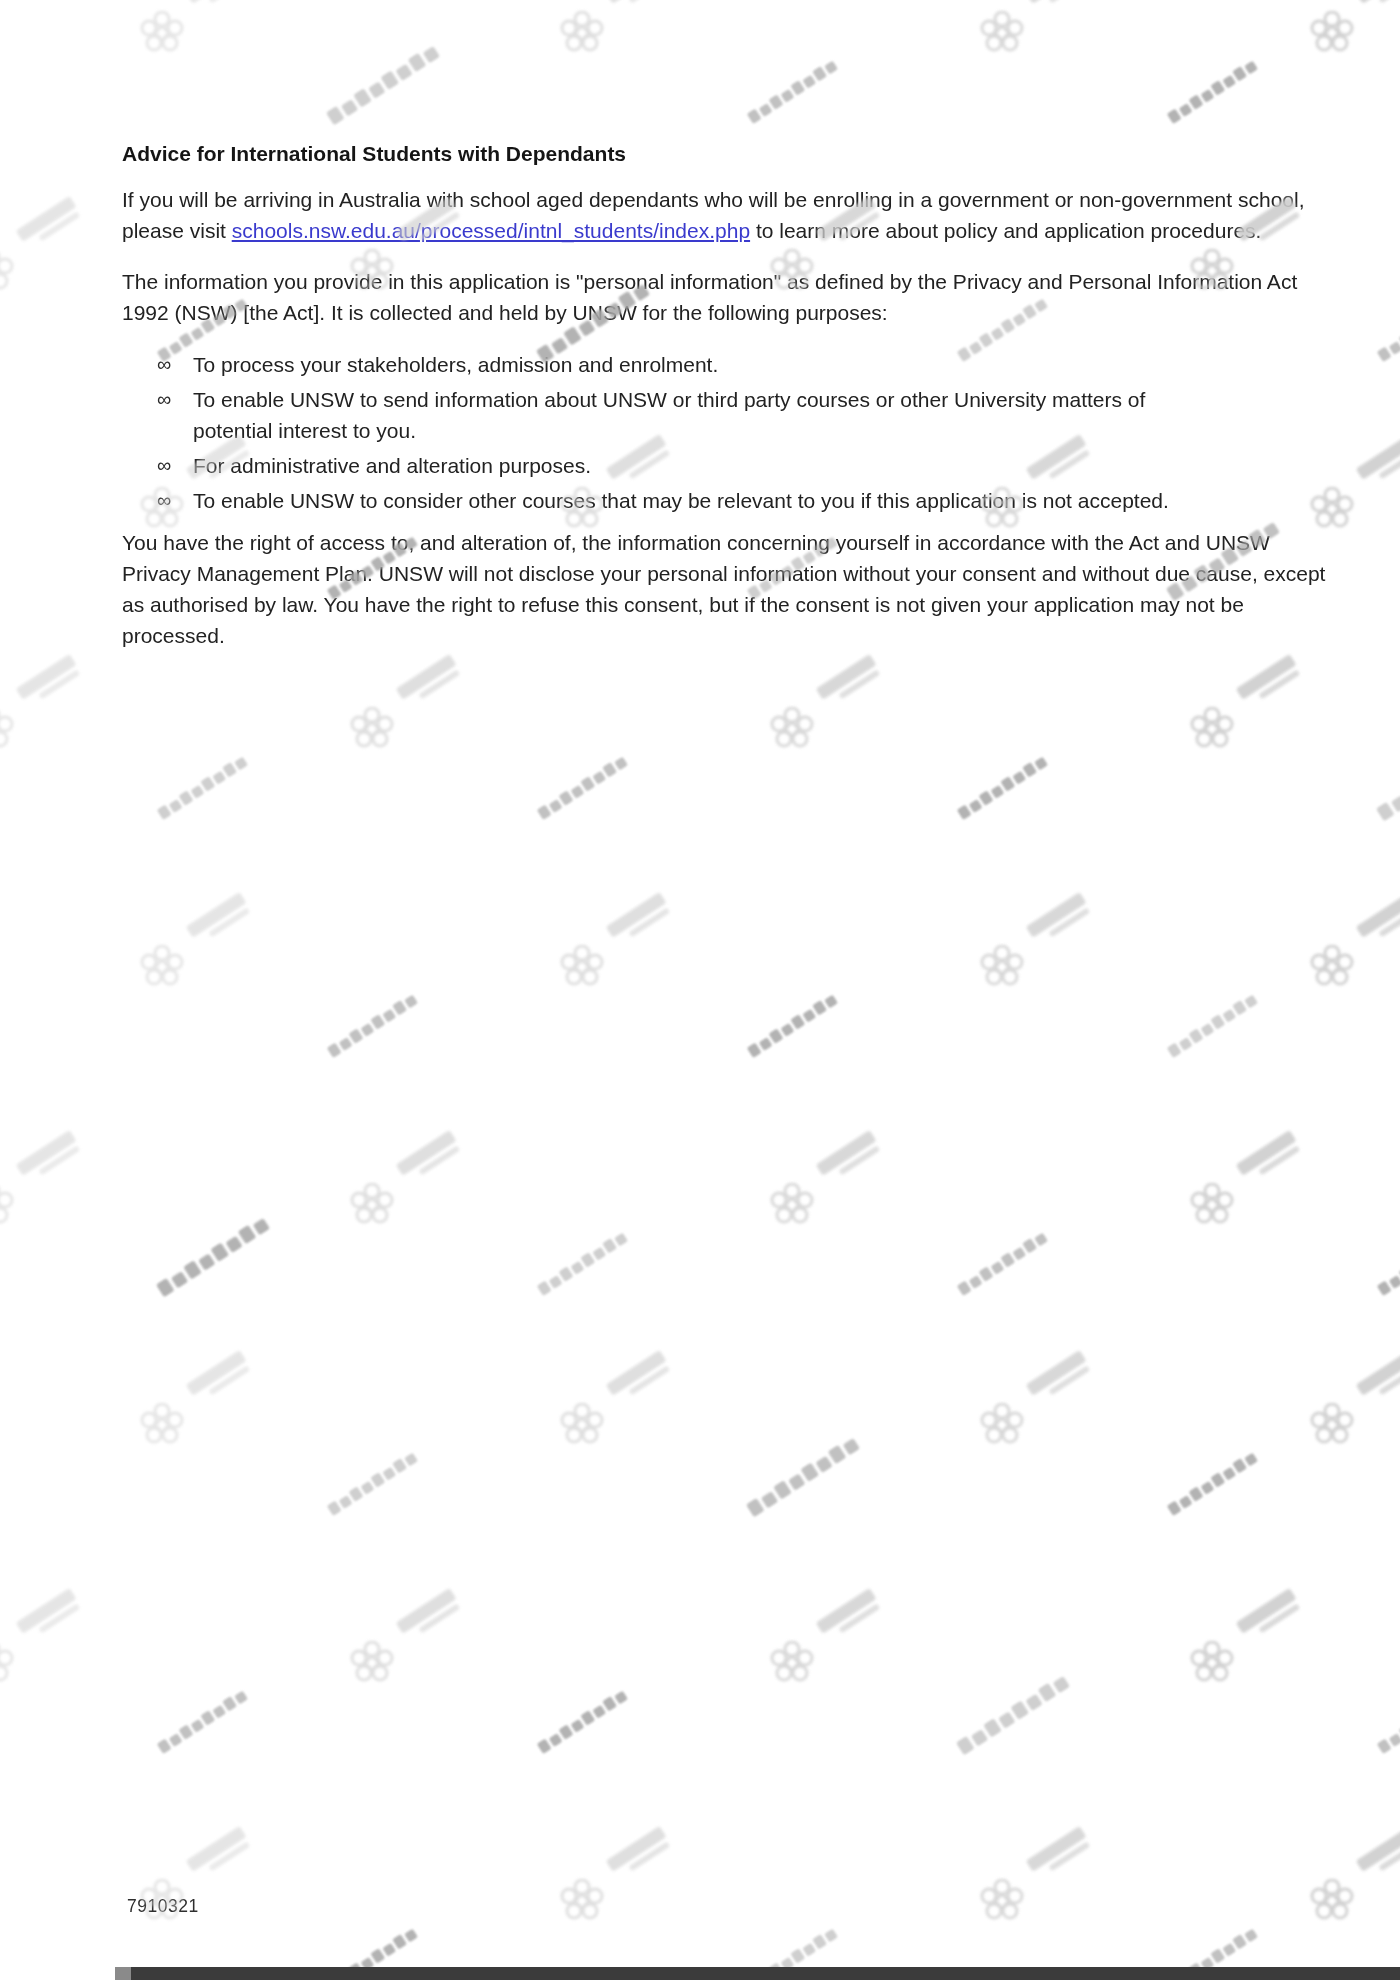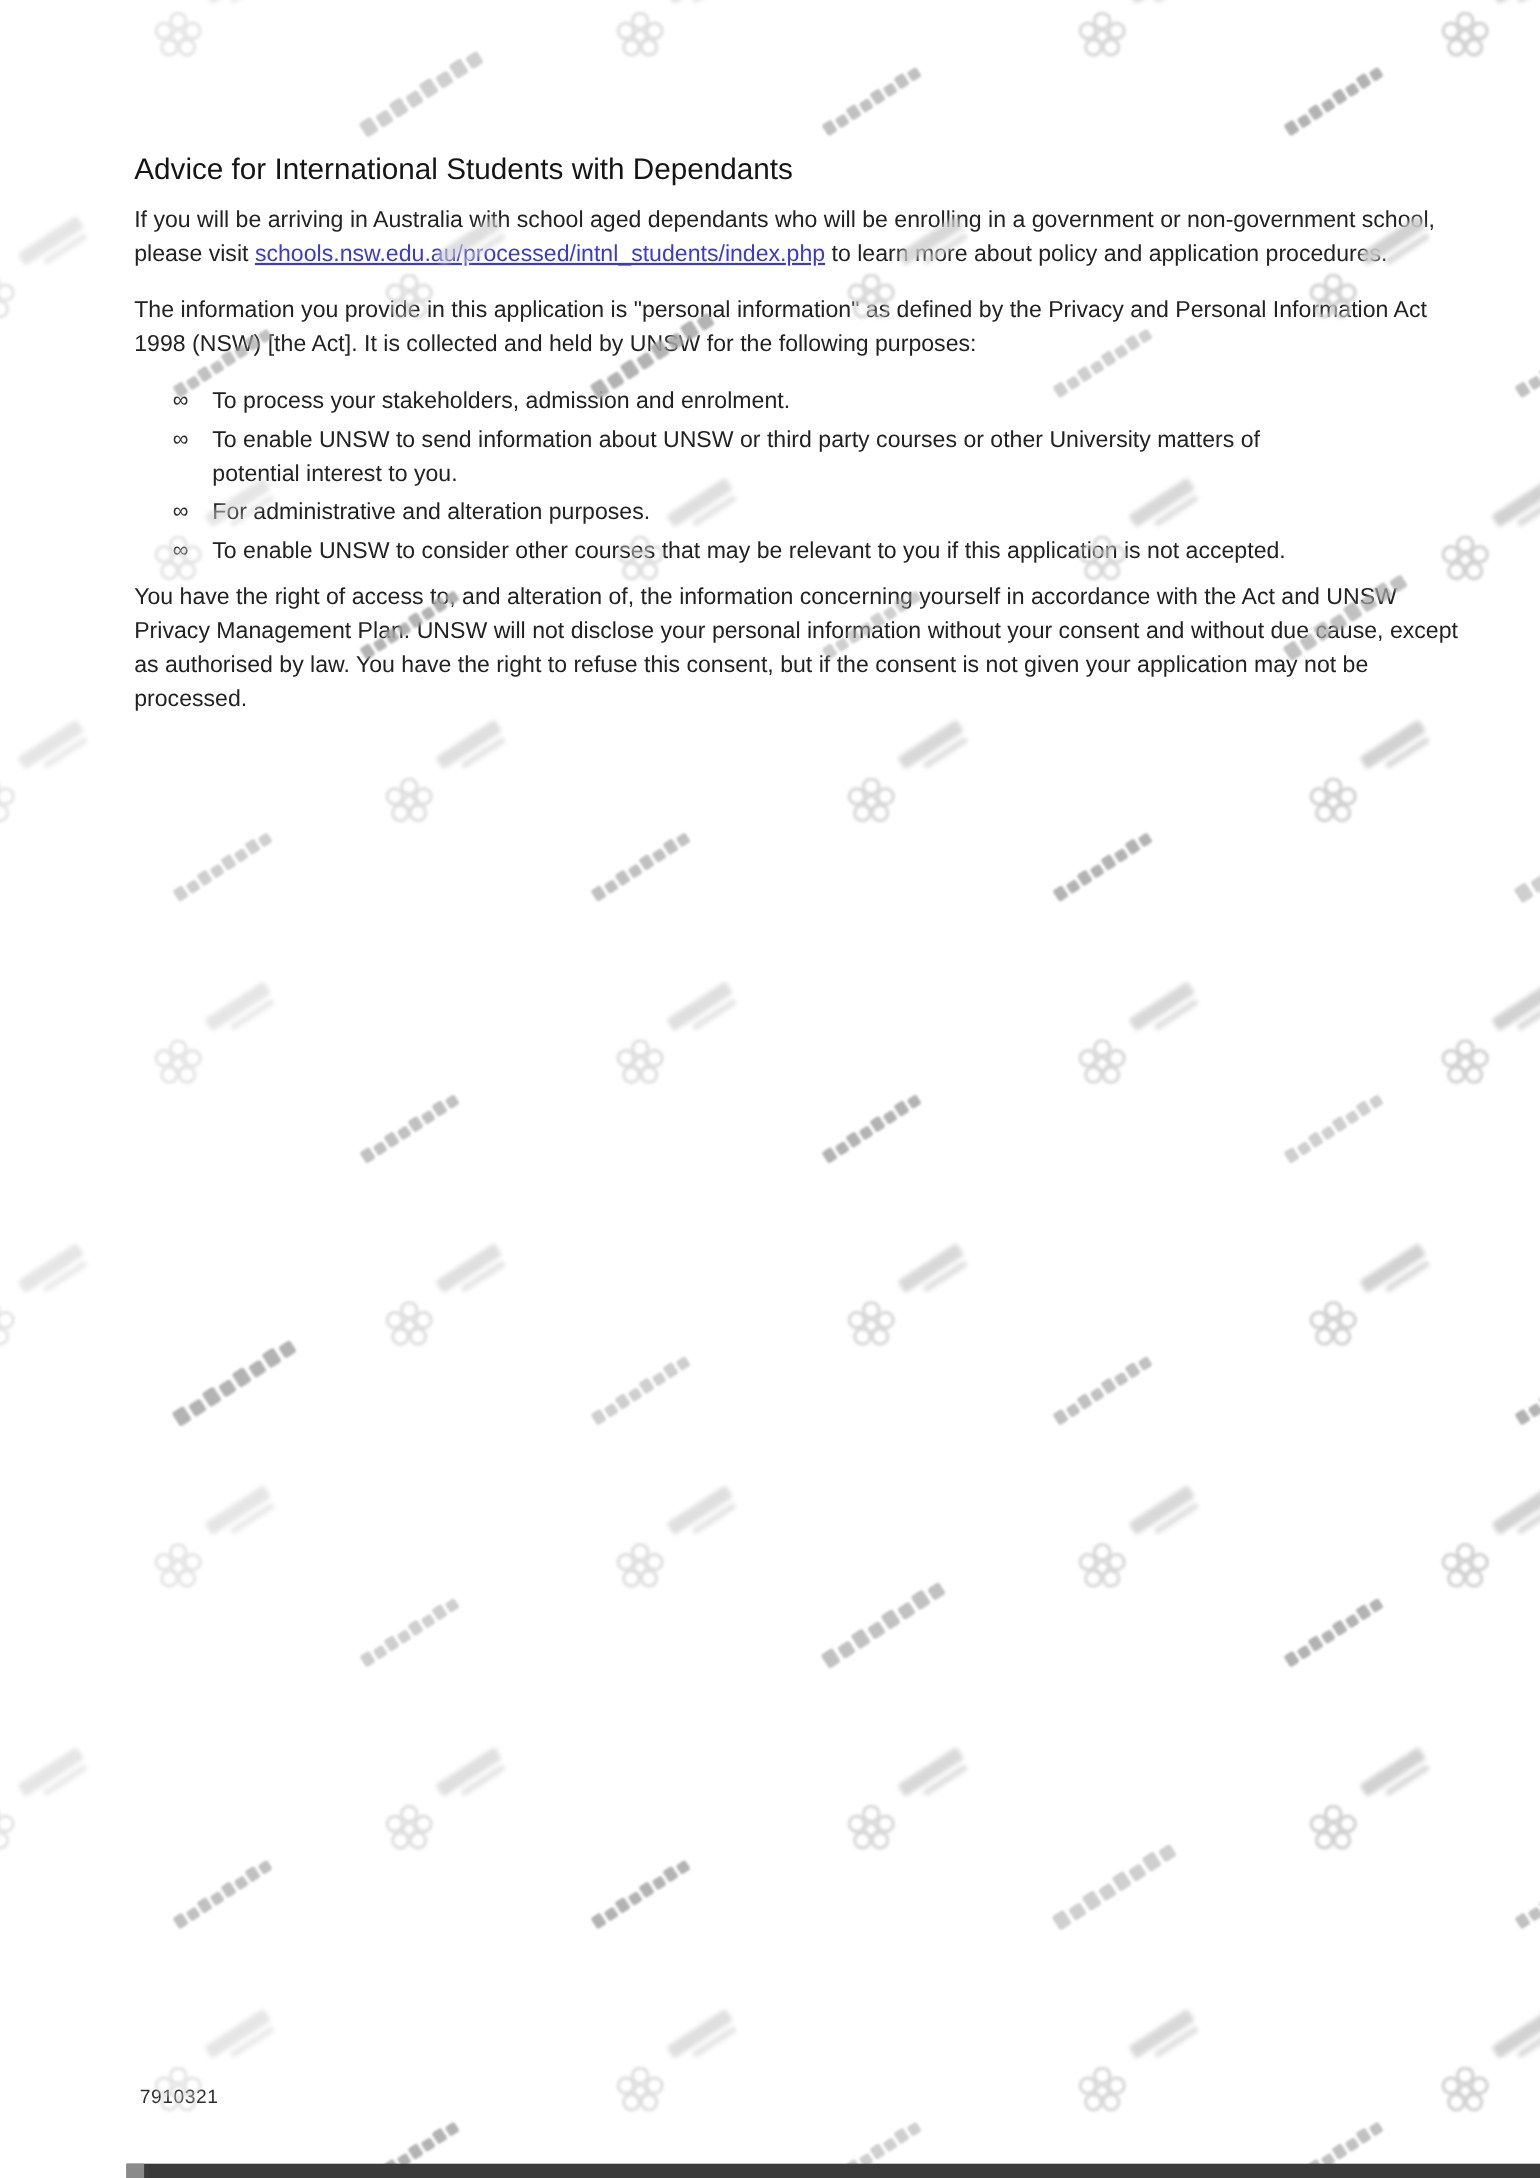--- a/index.html
+++ b/index.html
@@ -3,21 +3,21 @@
 <meta charset="utf-8">
 <style>
   html,body{margin:0;padding:0;}
   body{
     width:1400px;height:1980px;background:#ffffff;overflow:hidden;position:relative;
     font-family:"Liberation Sans","DejaVu Sans",sans-serif;color:#1f1f1f;
   }
   .page{position:absolute;inset:0;background:#ffffff;}
   
   .doc{position:absolute;left:122px;top:0;width:1212px;z-index:1;}
-  .h{font-size:27px;line-height:26px;font-weight:normal;color:#151515;margin:0;}
+  .h{font-size:21px;line-height:26px;font-weight:bold;color:#151515;margin:0;}
   .h1{margin-top:141px;}
   .h2{margin-top:18px;}
   .p{font-size:21px;line-height:31px;margin:0;color:#222222;}
   .p1{margin-top:17px;}
   .p2{margin-top:20px;}
   .p3{margin-top:13px;}
   .p4{margin-top:11px;}
   .doc a{color:#3a3acd;text-decoration:underline;cursor:pointer;}
   ul.bullets{list-style:none;margin:21px 0 0 0;padding:0;max-width:1090px;}
   ul.bullets li{position:relative;padding-left:71px;font-size:21px;line-height:31px;color:#222222;}
@@ -803,21 +803,21 @@
         </div></div>
     </div>
 
   <main class="doc">
 
     <p class="h h1">Advice for International Students with Dependants</p>
 
     <p class="p p1"><span>If you will be arriving in Australia with school aged dependants who will be enrolling in a government or non-government school, please visit </span><a>schools.nsw.edu.au/processed/intnl_students/index.php</a><span> to learn more about policy and application procedures.</span></p>
 
 
-    <p class="p p2">The information you provide in this application is "personal information" as defined by the Privacy and Personal Information Act 1998 (NSW) [the Act]. It is collected and held by UNSW for the following purposes:</p>
+    <p class="p p2">The information you provide in this application is "personal information" as defined by the Privacy and Personal Information Act 1992 (NSW) [the Act]. It is collected and held by UNSW for the following purposes:</p>
 
     <ul class="bullets">
       <li><span class="mk">∞</span><span>To process your stakeholders, admission and enrolment.</span></li>
       <li><span class="mk">∞</span><span>To enable UNSW to send information about UNSW or third party courses or other University matters of potential interest to you.</span></li>
       <li><span class="mk">∞</span><span>For administrative and alteration purposes.</span></li>
       <li><span class="mk">∞</span><span>To enable UNSW to consider other courses that may be relevant to you if this application is not accepted.</span></li>
     </ul>
 
 
     <p class="p p4">You have the right of access to, and alteration of, the information concerning yourself in accordance with the Act and UNSW Privacy Management Plan. UNSW will not disclose your personal information without your consent and without due cause, except as authorised by law. You have the right to refuse this consent, but if the consent is not given your application may not be processed.</p>

